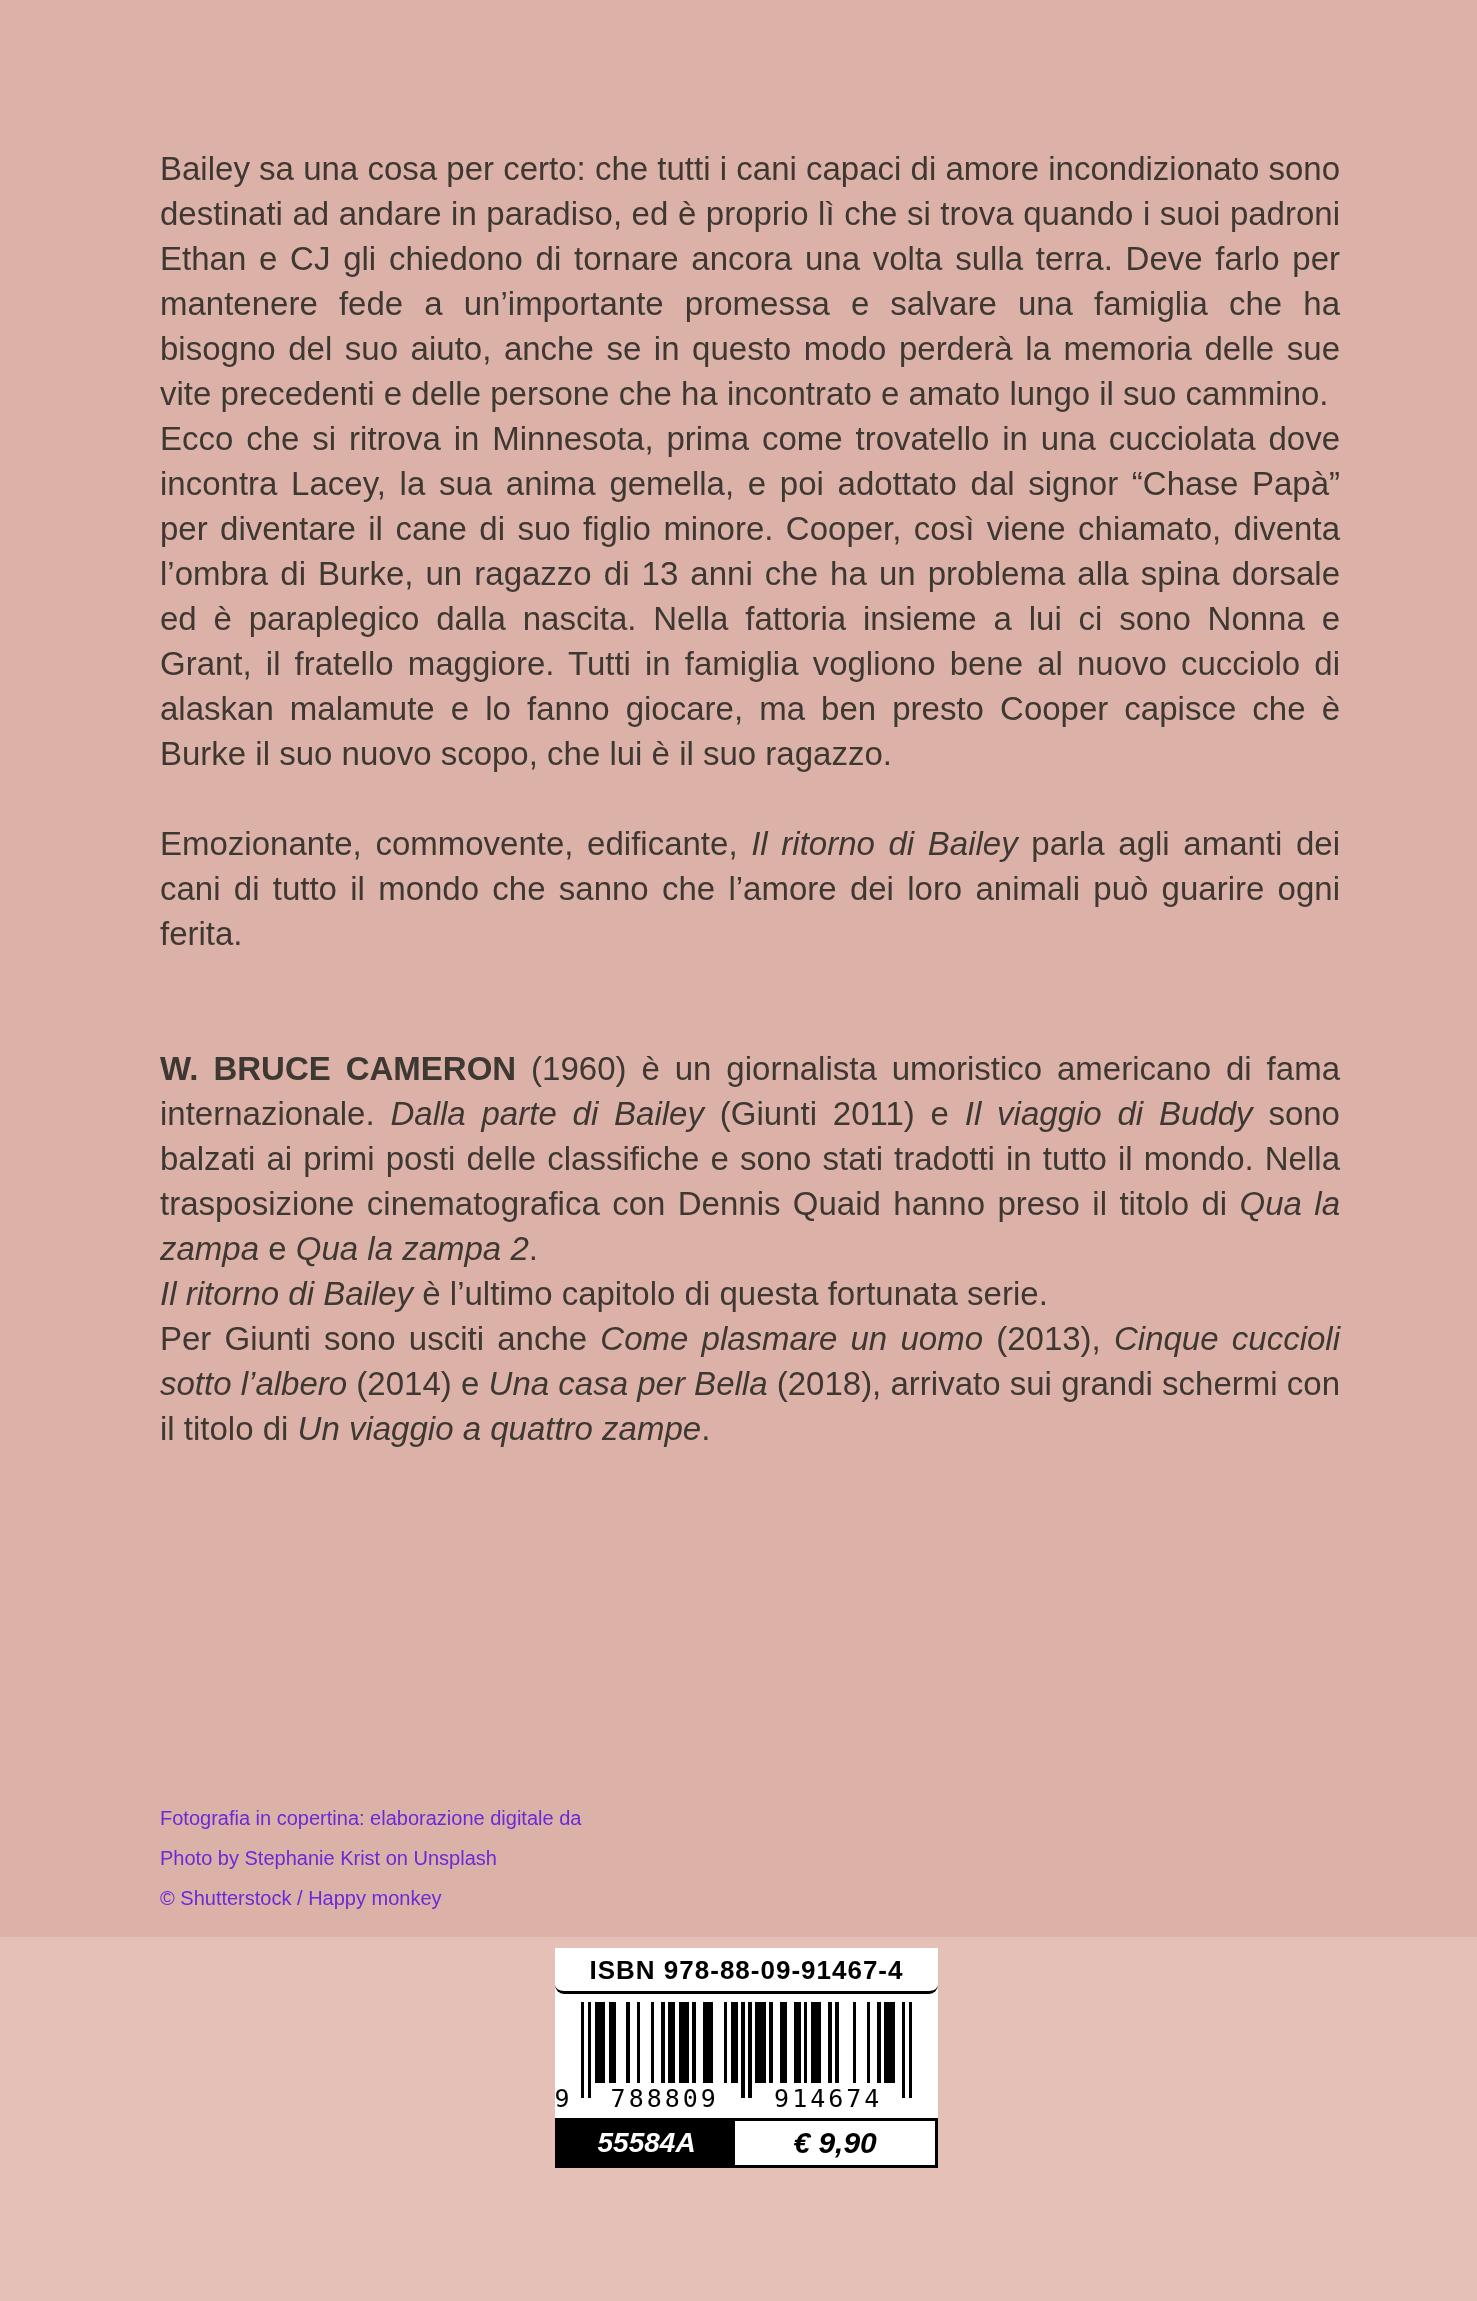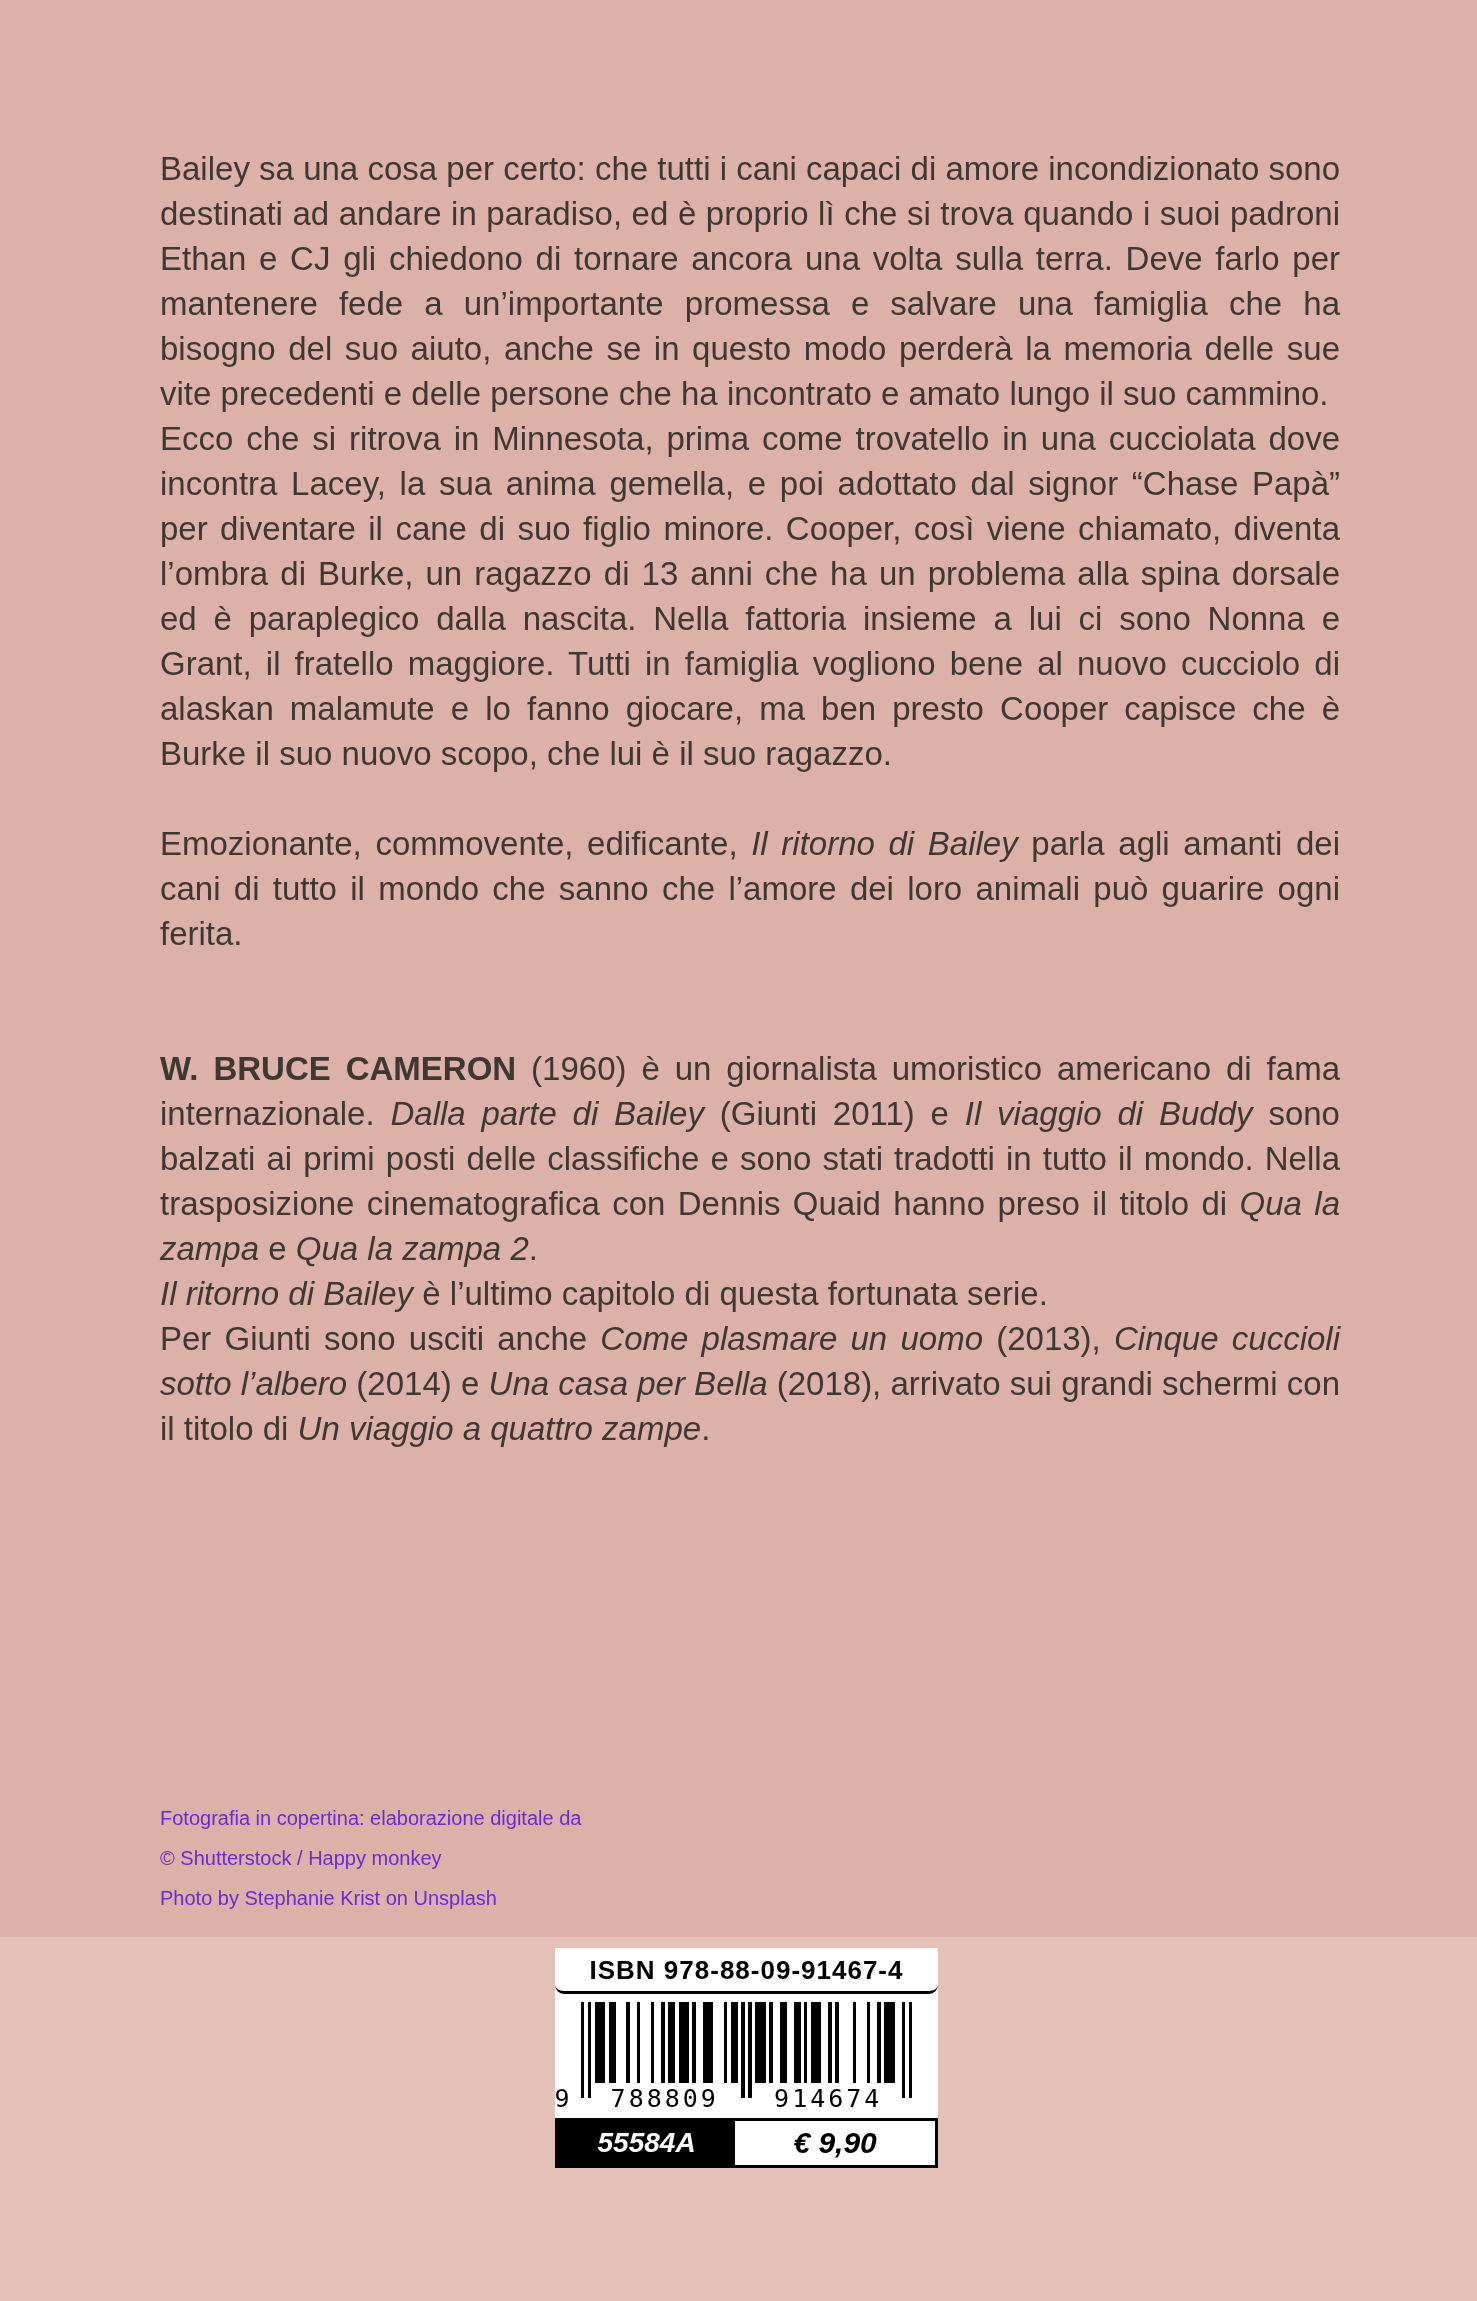--- a/index.html
+++ b/index.html
@@ -125,22 +125,22 @@
 
     <div class="author-block">
       <p class="body-p"><span class="seg-b">W. BRUCE CAMERON</span><span> (1960) è un giornalista umoristico americano di fama internazionale. </span><span class="seg-i">Dalla parte di Bailey</span><span> (Giunti 2011) e </span><span class="seg-i">Il viaggio di Buddy</span><span> sono balzati ai primi posti delle classifiche e sono stati tradotti in tutto il mondo. Nella trasposizione cinematografica con Dennis Quaid hanno preso il titolo di </span><span class="seg-i">Qua la zampa</span><span> e </span><span class="seg-i">Qua la zampa 2</span><span>.</span></p>
       <p class="body-p"><span class="seg-i">Il ritorno di Bailey</span><span> è l’ultimo capitolo di questa fortunata serie.</span></p>
       <p class="body-p"><span>Per Giunti sono usciti anche </span><span class="seg-i">Come plasmare un uomo</span><span> (2013), </span><span class="seg-i">Cinque cuccioli sotto l’albero</span><span> (2014) e </span><span class="seg-i">Una casa per Bella</span><span> (2018), arrivato sui grandi schermi con il titolo di </span><span class="seg-i">Un viaggio a quattro zampe</span><span>.</span></p>
     </div>
   </div>
 
   <div class="credits">
     <p>Fotografia in copertina: elaborazione digitale da</p>
+    <p>Photo by Stephanie Krist on Unsplash</p>
     <p>© Shutterstock / Happy monkey</p>
-    <p>Photo by Stephanie Krist on Unsplash</p>
   </div>
 
   <div class="barcode-box">
     <div class="isbn-row">ISBN 978-88-09-91467-4</div>
     <div class="bars-wrap">
       <svg id="barcode-svg" class="bars-svg" viewBox="0 0 95 32" preserveAspectRatio="none" shape-rendering="crispEdges" xmlns="http://www.w3.org/2000/svg">
           <rect x="0" y="0" width="1" height="32" fill="#000"></rect>
           <rect x="2" y="0" width="1" height="32" fill="#000"></rect>
           <rect x="4" y="0" width="1" height="27" fill="#000"></rect>
           <rect x="5" y="0" width="1" height="27" fill="#000"></rect>

